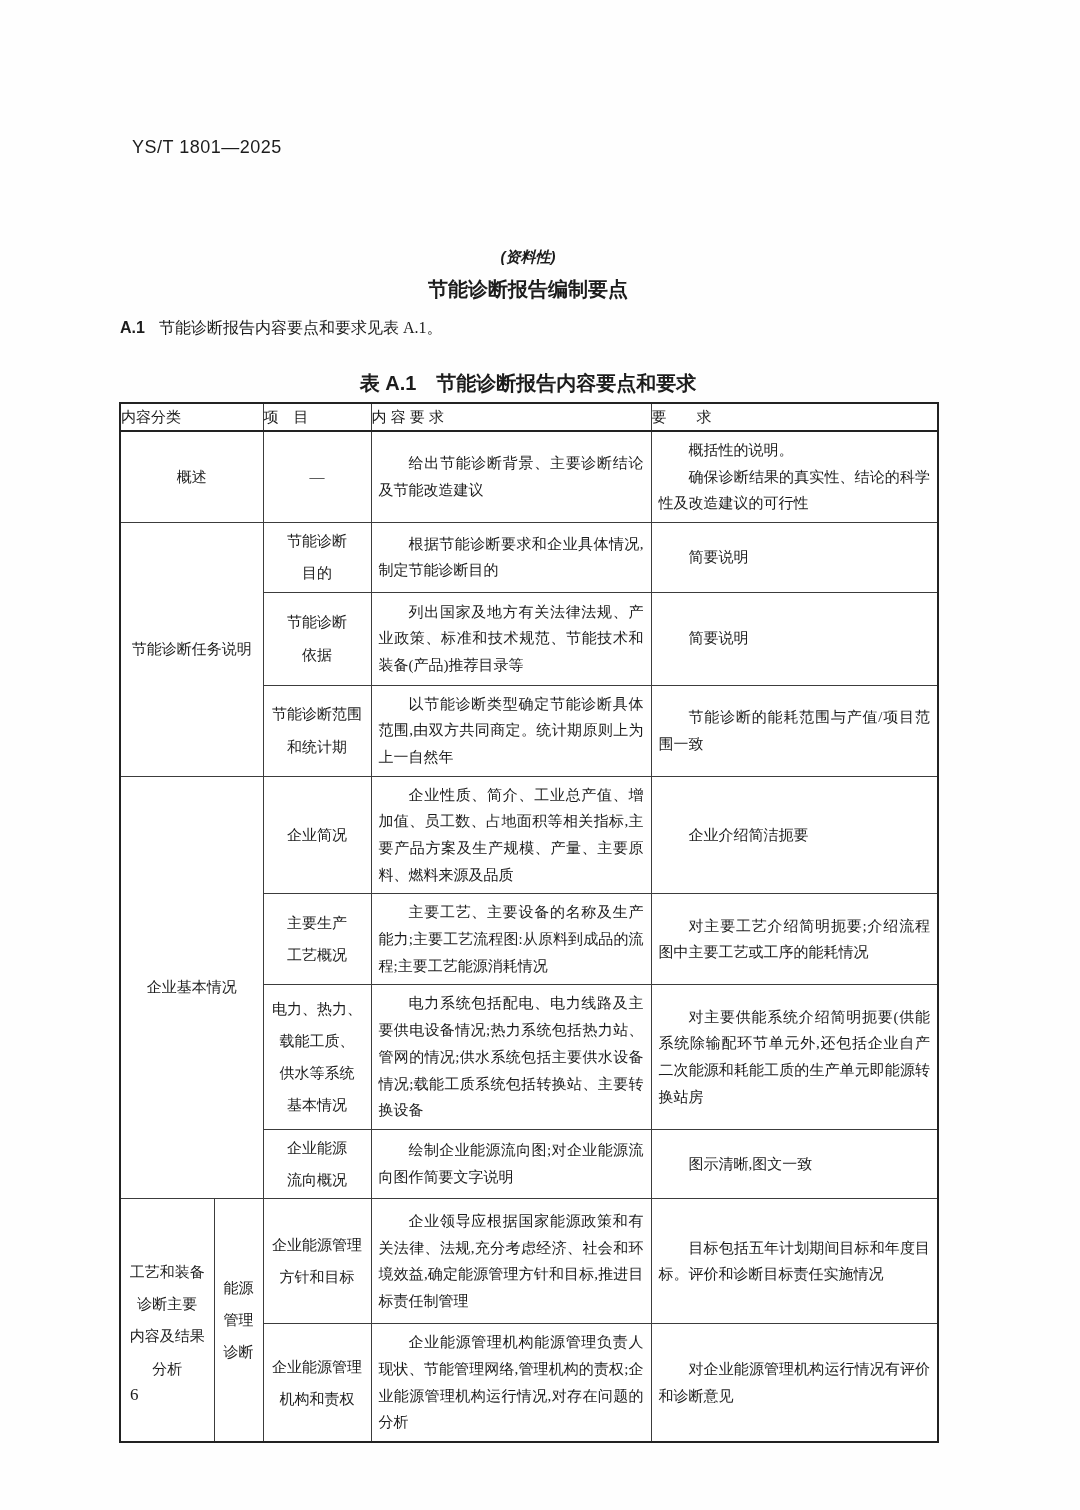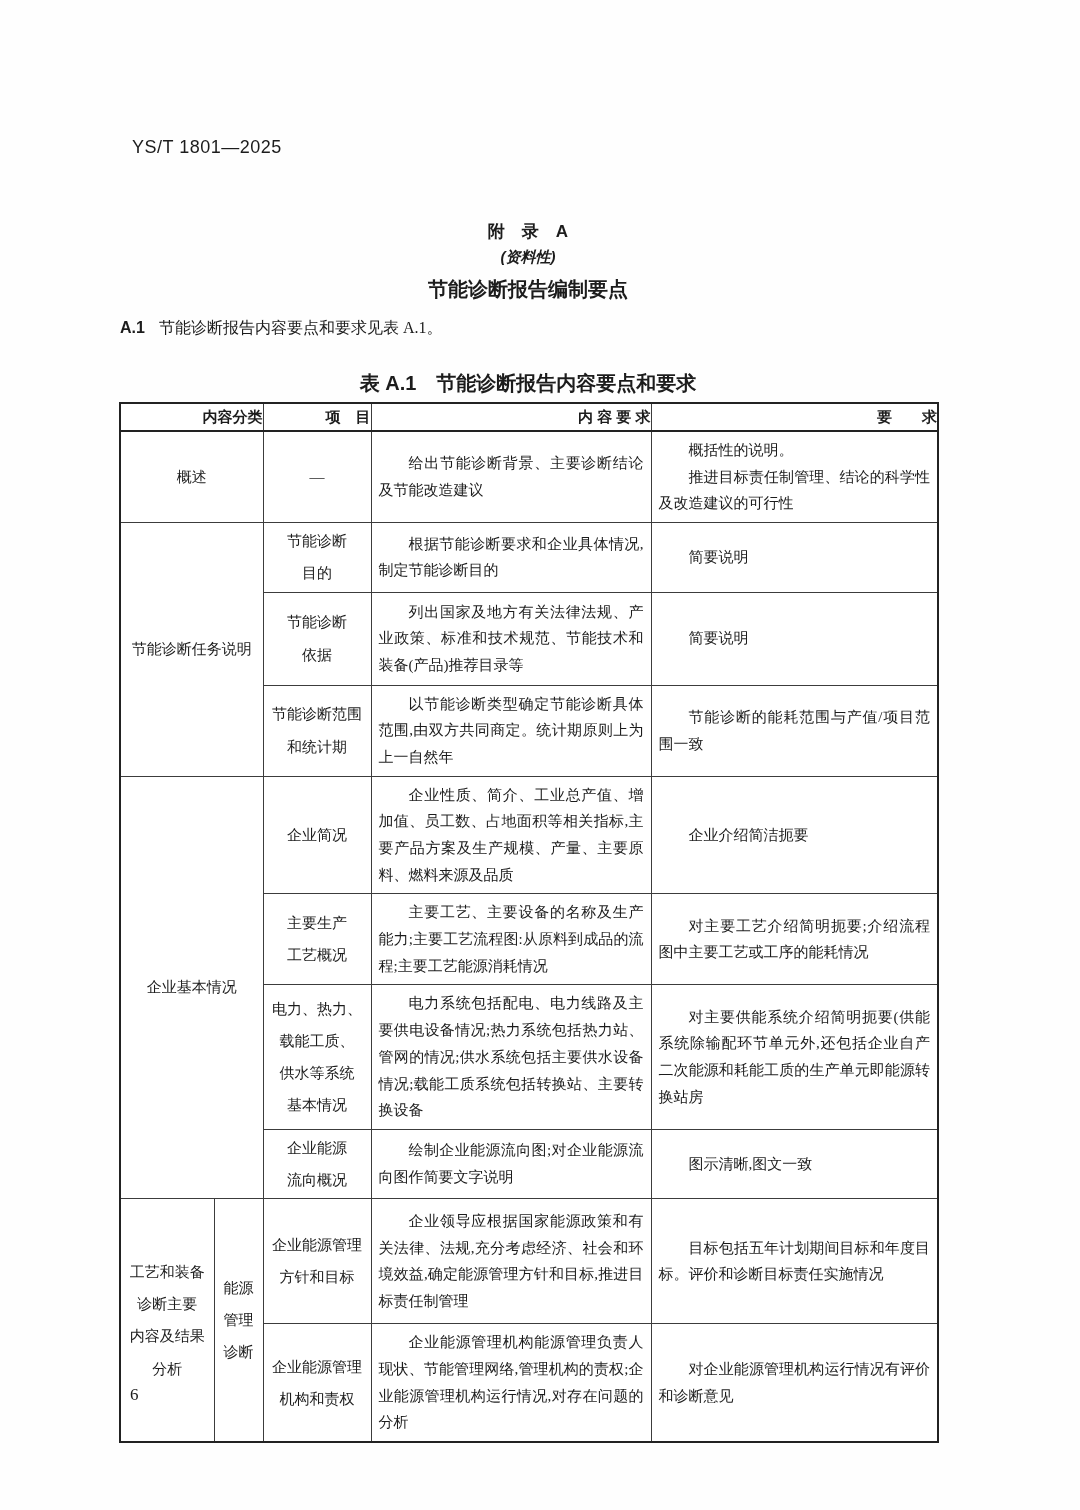--- a/index.html
+++ b/index.html
@@ -34,42 +34,41 @@
     position:absolute; left:119px; top:402px;
     width:818px; border-collapse:collapse; table-layout:fixed;
     background:#fff;
   }
   table.a1 td, table.a1 th { border:1px solid #3c3c3c; vertical-align:middle; }
   table.a1 { border:2px solid #222; }
   table.a1 tr.head th { border-bottom:2px solid #222; }
 
   table.a1 th {
     font-family:"Liberation Sans","DejaVu Sans",sans-serif;
-    font-weight:bold; font-size:15px; text-align:right;
+    font-weight:normal; font-size:15px; text-align:left;
   }
   table.a1 td { font-size:15px; }
 
   td.cat, td.item {
     text-align:center; white-space:pre-line; line-height:2.15; padding:2px;
   }
   td.cell-text { padding:5px 7px; }
   td.cell-text p {
     text-indent:2em; text-align:justify; line-height:1.78;
   }
 
   .page-number { position:absolute; left:130px; top:1385px; font-size:17px; }
 </style>
 </head>
 <body>
 
 <div class="page">
 
   <div class="doc-code">YS/T 1801—2025</div>
 
-  <div class="centerline appendix-title">附　录　A</div>
   <div class="centerline appendix-subtitle">(资料性)</div>
   <div class="centerline appendix-name">节能诊断报告编制要点</div>
 
   <div class="clause">
     <span class="no">A.1</span><span>节能诊断报告内容要点和要求见表 A.1。</span>
   </div>
 
   <div class="centerline table-caption">表 A.1　节能诊断报告内容要点和要求</div>
 
   <table class="a1">
@@ -89,21 +88,21 @@
       </tr>
 
       <tr style="height:90px">
         <td colspan="2" class="cat">概述</td>
         <td class="item">—</td>
         <td class="cell-text">
             <p>给出节能诊断背景、主要诊断结论及节能改造建议</p>
           </td>
         <td class="cell-text">
             <p>概括性的说明。</p>
-            <p>推进目标责任制管理、结论的科学性及改造建议的可行性</p>
+            <p>确保诊断结果的真实性、结论的科学性及改造建议的可行性</p>
           </td>
       </tr>
 
       <tr style="height:60px">
         <td colspan="2" rowspan="3" class="cat">节能诊断任务说明</td>
         <td class="item">节能诊断
 目的</td>
         <td class="cell-text">
             <p>根据节能诊断要求和企业具体情况,制定节能诊断目的</p>
           </td>

